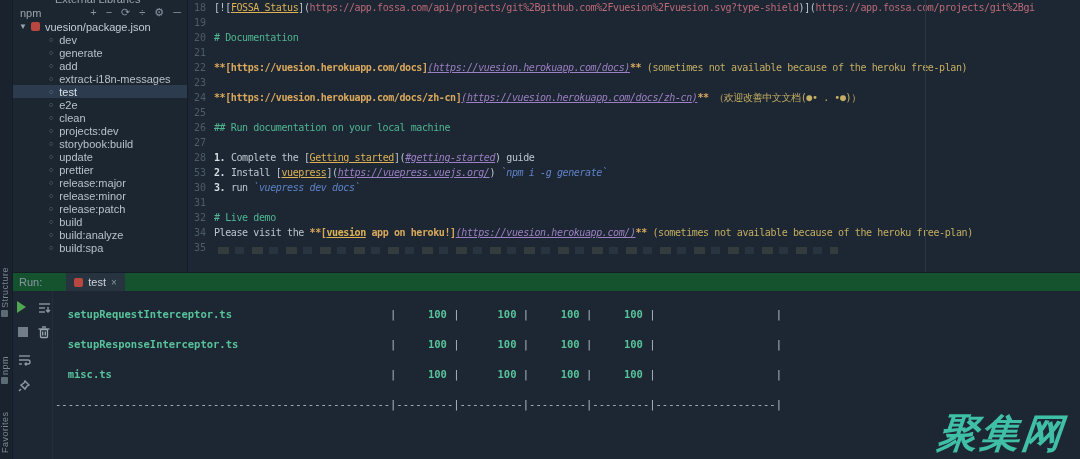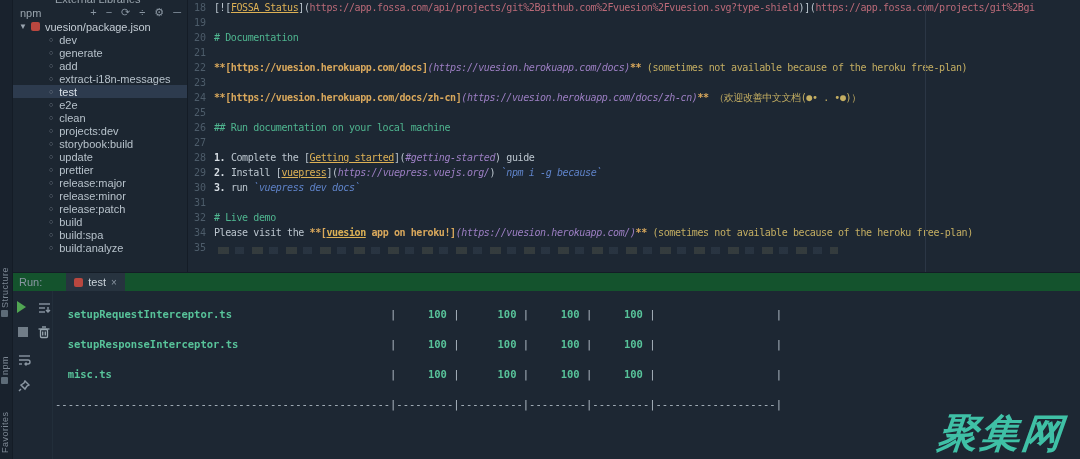--- a/index.html
+++ b/index.html
@@ -33,21 +33,21 @@
   .guide { position:absolute; left:737px; top:0; width:1px; height:272px; background:#2b3645; }
   .eline { height:15px; display:flex; align-items:center; white-space:pre; overflow:hidden; }
   .lnum { flex:0 0 26px; text-align:right; padding-right:8px; color:#4d5c6a; font:10px "DejaVu Sans Mono", monospace; }
   .ecode { font:10px "DejaVu Sans Mono", monospace; letter-spacing:-0.4px; white-space:pre; }
   .tw { color:#bcc6cf; }
   .tb { color:#d6dde3; font-weight:bold; }
   .th { color:#4fb690; }
   .to { color:#d9a85c; font-weight:bold; }
   .ty { color:#ddb155; text-decoration:underline; }
   .tyb { color:#ddb155; text-decoration:underline; font-weight:bold; }
-  .tu { color:#9d7fc4; font-style:italic; }
+  .tu { color:#9d7fc4; font-style:italic;text-decoration:underline; }
   .tp { color:#bb6a78; }
   .tc { color:#5f83c9; font-style:italic; }
   .tk { color:#c4ae62; }
   .dimline { position:absolute; left:30px; top:7px; height:7px; width:620px; opacity:.5;
              background:repeating-linear-gradient(90deg, rgba(160,155,110,.35) 0 11px, transparent 11px 17px, rgba(120,140,160,.25) 17px 26px, transparent 26px 34px); }
 
   
   .run-panel { position:absolute; left:13px; top:272px; width:1067px; height:187px; background:#1d2733; border-top:1px solid #141c26; }
   .run-head { position:absolute; left:0; top:0; width:100%; height:18px; background:#14532d; display:flex; align-items:center; }
   .run-label { color:#8a97a3; font-size:11px; margin-left:6px; }
@@ -154,44 +154,44 @@
     <div class="trow item">
         <span class="bullet">○</span>
         <span>release:patch</span>
       </div>
     <div class="trow item">
         <span class="bullet">○</span>
         <span>build</span>
       </div>
     <div class="trow item">
         <span class="bullet">○</span>
+        <span>build:analyze</span>
+      </div>
+    <div class="trow item">
+        <span class="bullet">○</span>
         <span>build:spa</span>
-      </div>
-    <div class="trow item">
-        <span class="bullet">○</span>
-        <span>build:analyze</span>
       </div>
   </div>
 </div>
 
 <div class="editor">
   <div class="guide"></div>
 
   <div class="eline"><span class="lnum">18</span><span class="ecode"><span class="tw">[![</span><span class="ty">FOSSA Status</span><span class="tw">](</span><span class="tp">https://app.fossa.com/api/projects/git%2Bgithub.com%2Fvuesion%2Fvuesion.svg?type-shield</span><span class="tw">)](</span><span class="tp">https://app.fossa.com/projects/git%2Bgi</span></span></div>
   <div class="eline"><span class="lnum">19</span></div>
   <div class="eline"><span class="lnum">20</span><span class="ecode"><span class="th"># Documentation</span></span></div>
   <div class="eline"><span class="lnum">21</span></div>
   <div class="eline"><span class="lnum">22</span><span class="ecode"><span class="to">**[https://vuesion.herokuapp.com/docs]</span><span class="tu">(https://vuesion.herokuapp.com/docs)</span><span class="to">**</span><span class="tk"> (sometimes not available because of the heroku free-plan)</span></span></div>
   <div class="eline"><span class="lnum">23</span></div>
   <div class="eline"><span class="lnum">24</span><span class="ecode"><span class="to">**[https://vuesion.herokuapp.com/docs/zh-cn]</span><span class="tu">(https://vuesion.herokuapp.com/docs/zh-cn)</span><span class="to">**</span><span class="tk"> （欢迎改善中文文档(●• . •●)）</span></span></div>
   <div class="eline"><span class="lnum">25</span></div>
   <div class="eline"><span class="lnum">26</span><span class="ecode"><span class="th">## Run documentation on your local machine</span></span></div>
   <div class="eline"><span class="lnum">27</span></div>
   <div class="eline"><span class="lnum">28</span><span class="ecode"><span class="tb">1. </span><span class="tw">Complete the </span><span class="tw">[</span><span class="ty">Getting started</span><span class="tw">](</span><span class="tu">#getting-started</span><span class="tw">)</span><span class="tw"> guide</span></span></div>
-  <div class="eline"><span class="lnum">29</span><span class="ecode"><span class="tb">2. </span><span class="tw">Install </span><span class="tw">[</span><span class="ty">vuepress</span><span class="tw">](</span><span class="tu">https://vuepress.vuejs.org/</span><span class="tw">) </span><span class="tc">`npm i -g because`</span></span></div>
+  <div class="eline"><span class="lnum">53</span><span class="ecode"><span class="tb">2. </span><span class="tw">Install </span><span class="tw">[</span><span class="ty">vuepress</span><span class="tw">](</span><span class="tu">https://vuepress.vuejs.org/</span><span class="tw">) </span><span class="tc">`npm i -g generate`</span></span></div>
   <div class="eline"><span class="lnum">30</span><span class="ecode"><span class="tb">3. </span><span class="tw">run </span><span class="tc">`vuepress dev docs`</span></span></div>
   <div class="eline"><span class="lnum">31</span></div>
   <div class="eline"><span class="lnum">32</span><span class="ecode"><span class="th"># Live demo</span></span></div>
   <div class="eline"><span class="lnum">34</span><span class="ecode"><span class="tw">Please visit the </span><span class="to">**[</span><span class="tyb">vuesion</span><span class="to"> app on heroku!]</span><span class="tu">(https://vuesion.herokuapp.com/)</span><span class="to">**</span><span class="tk"> (sometimes not available because of the heroku free-plan)</span></span></div>
   <div class="eline" style="position:relative;"><span class="lnum">35</span><span class="dimline"></span></div>
 </div>
 
 <div class="run-panel">
   <div class="run-head">
     <span class="run-label">Run:</span>

